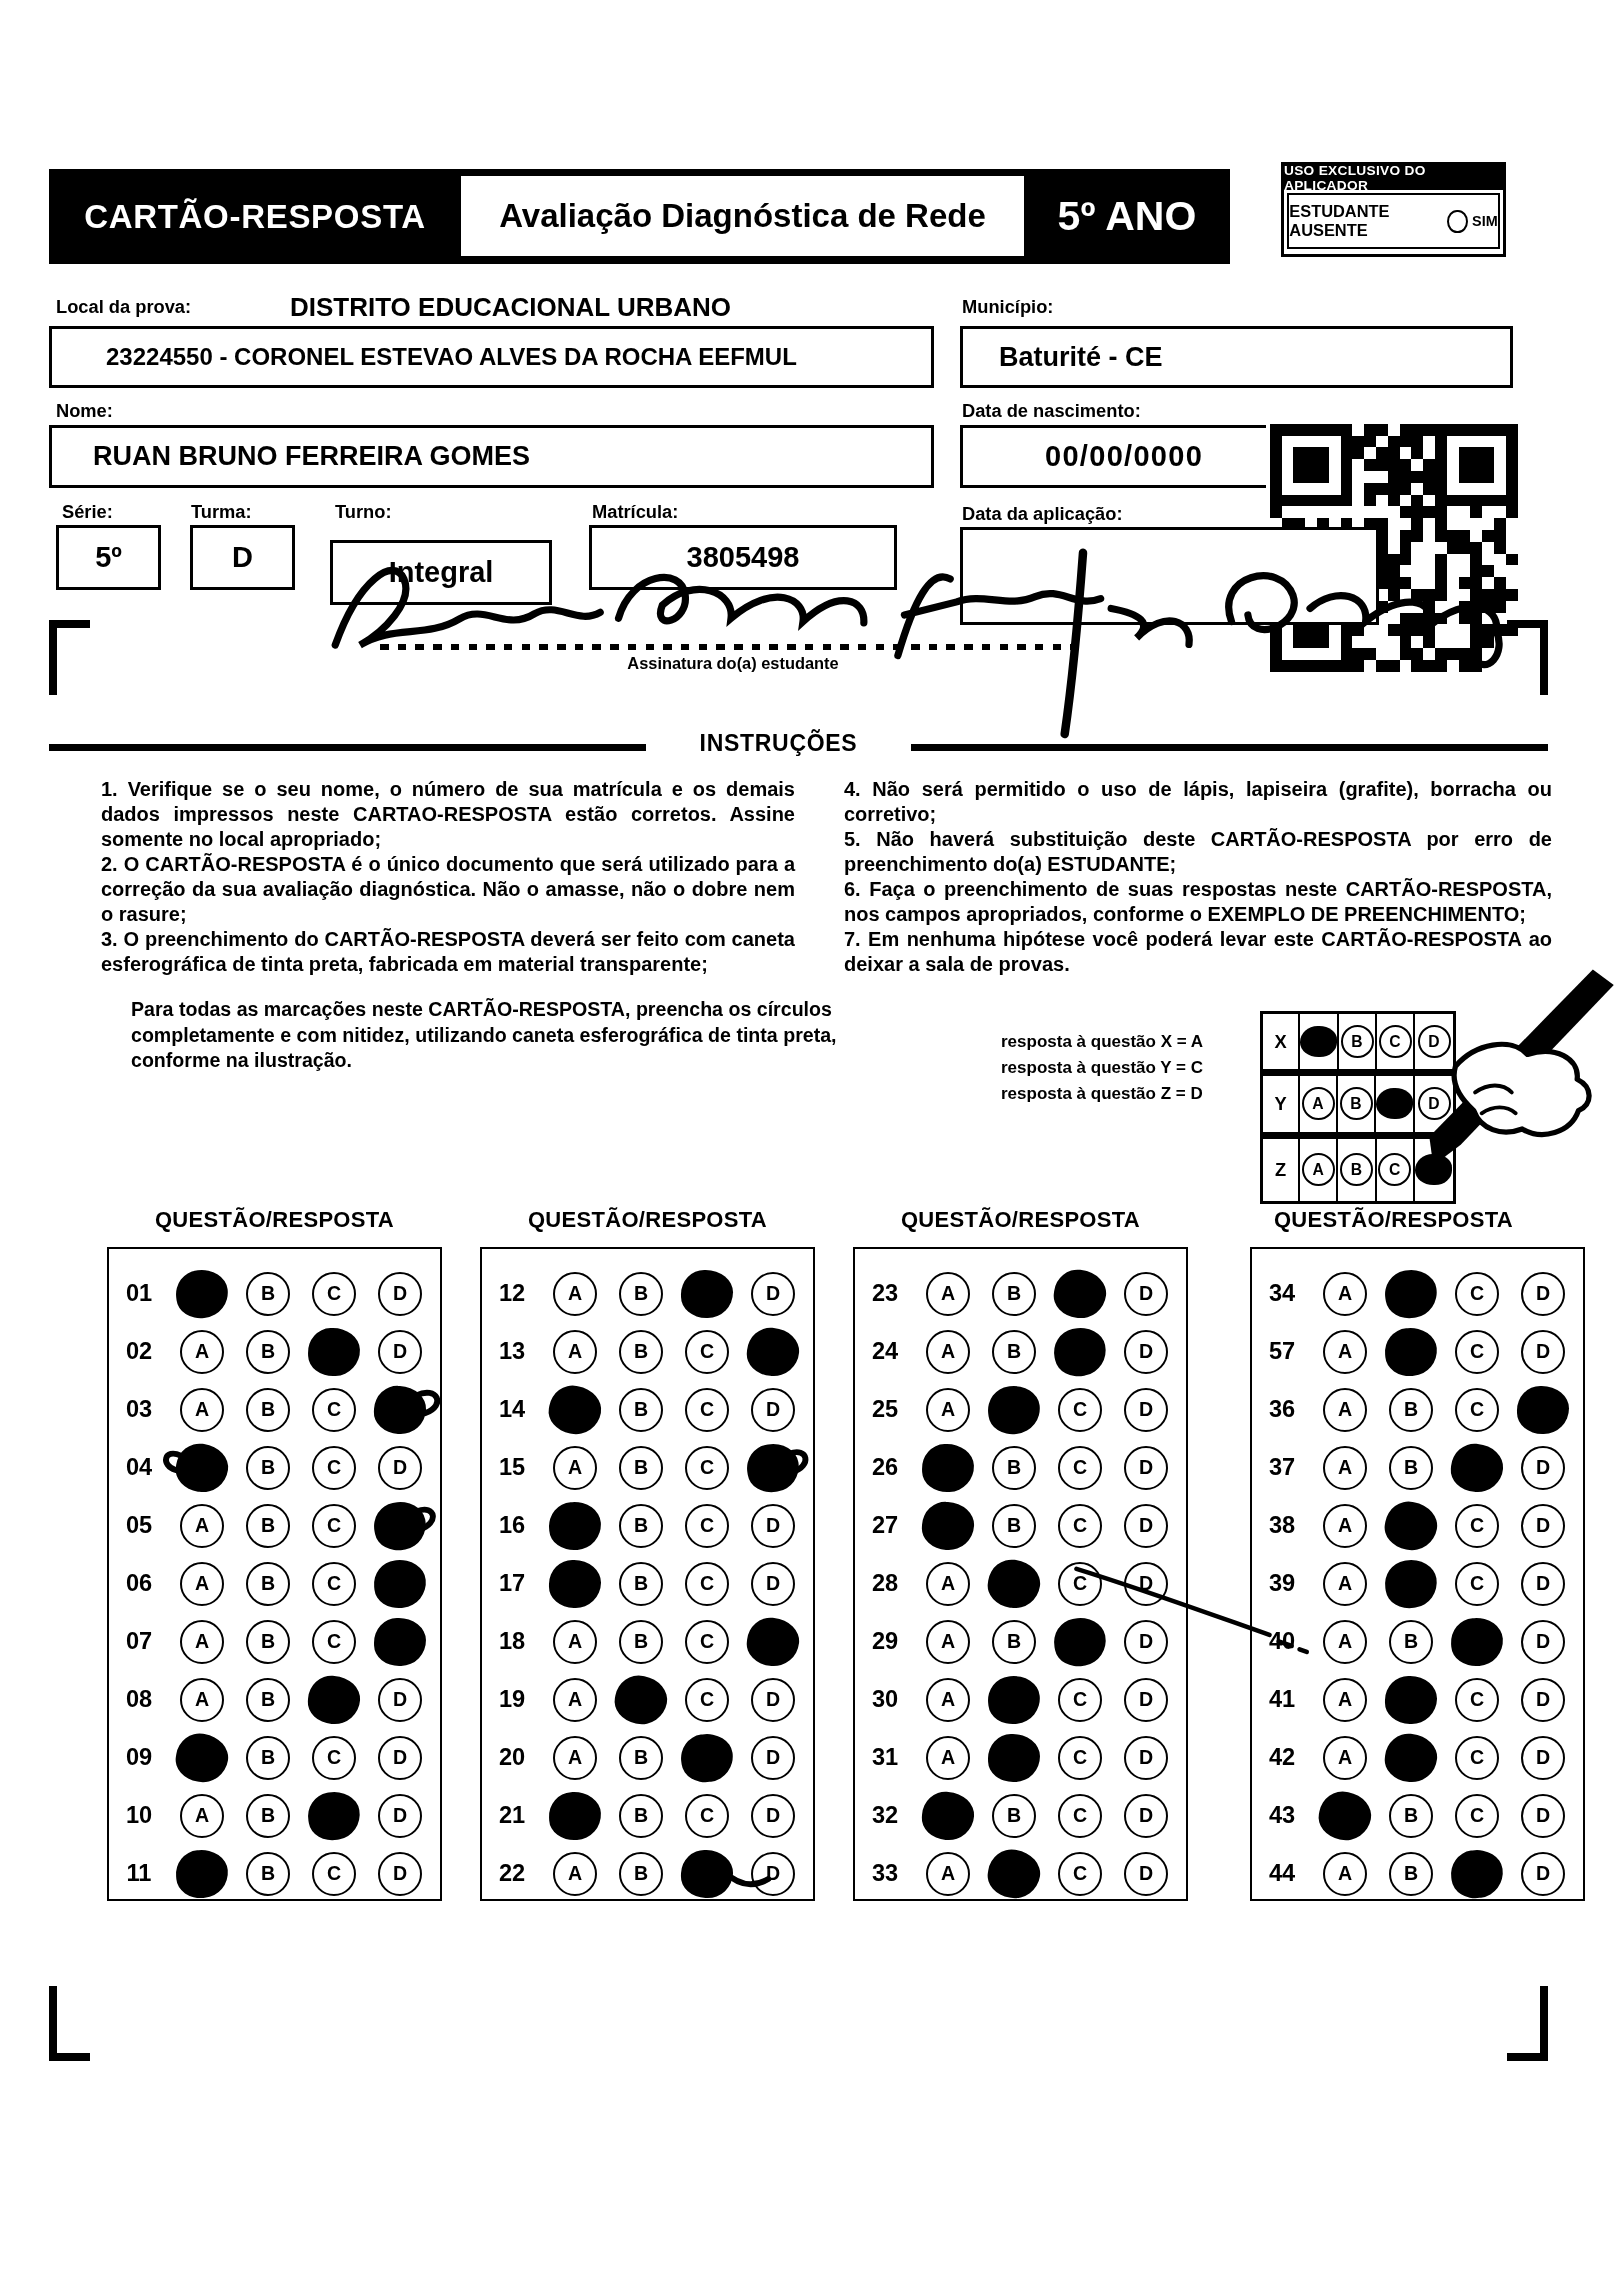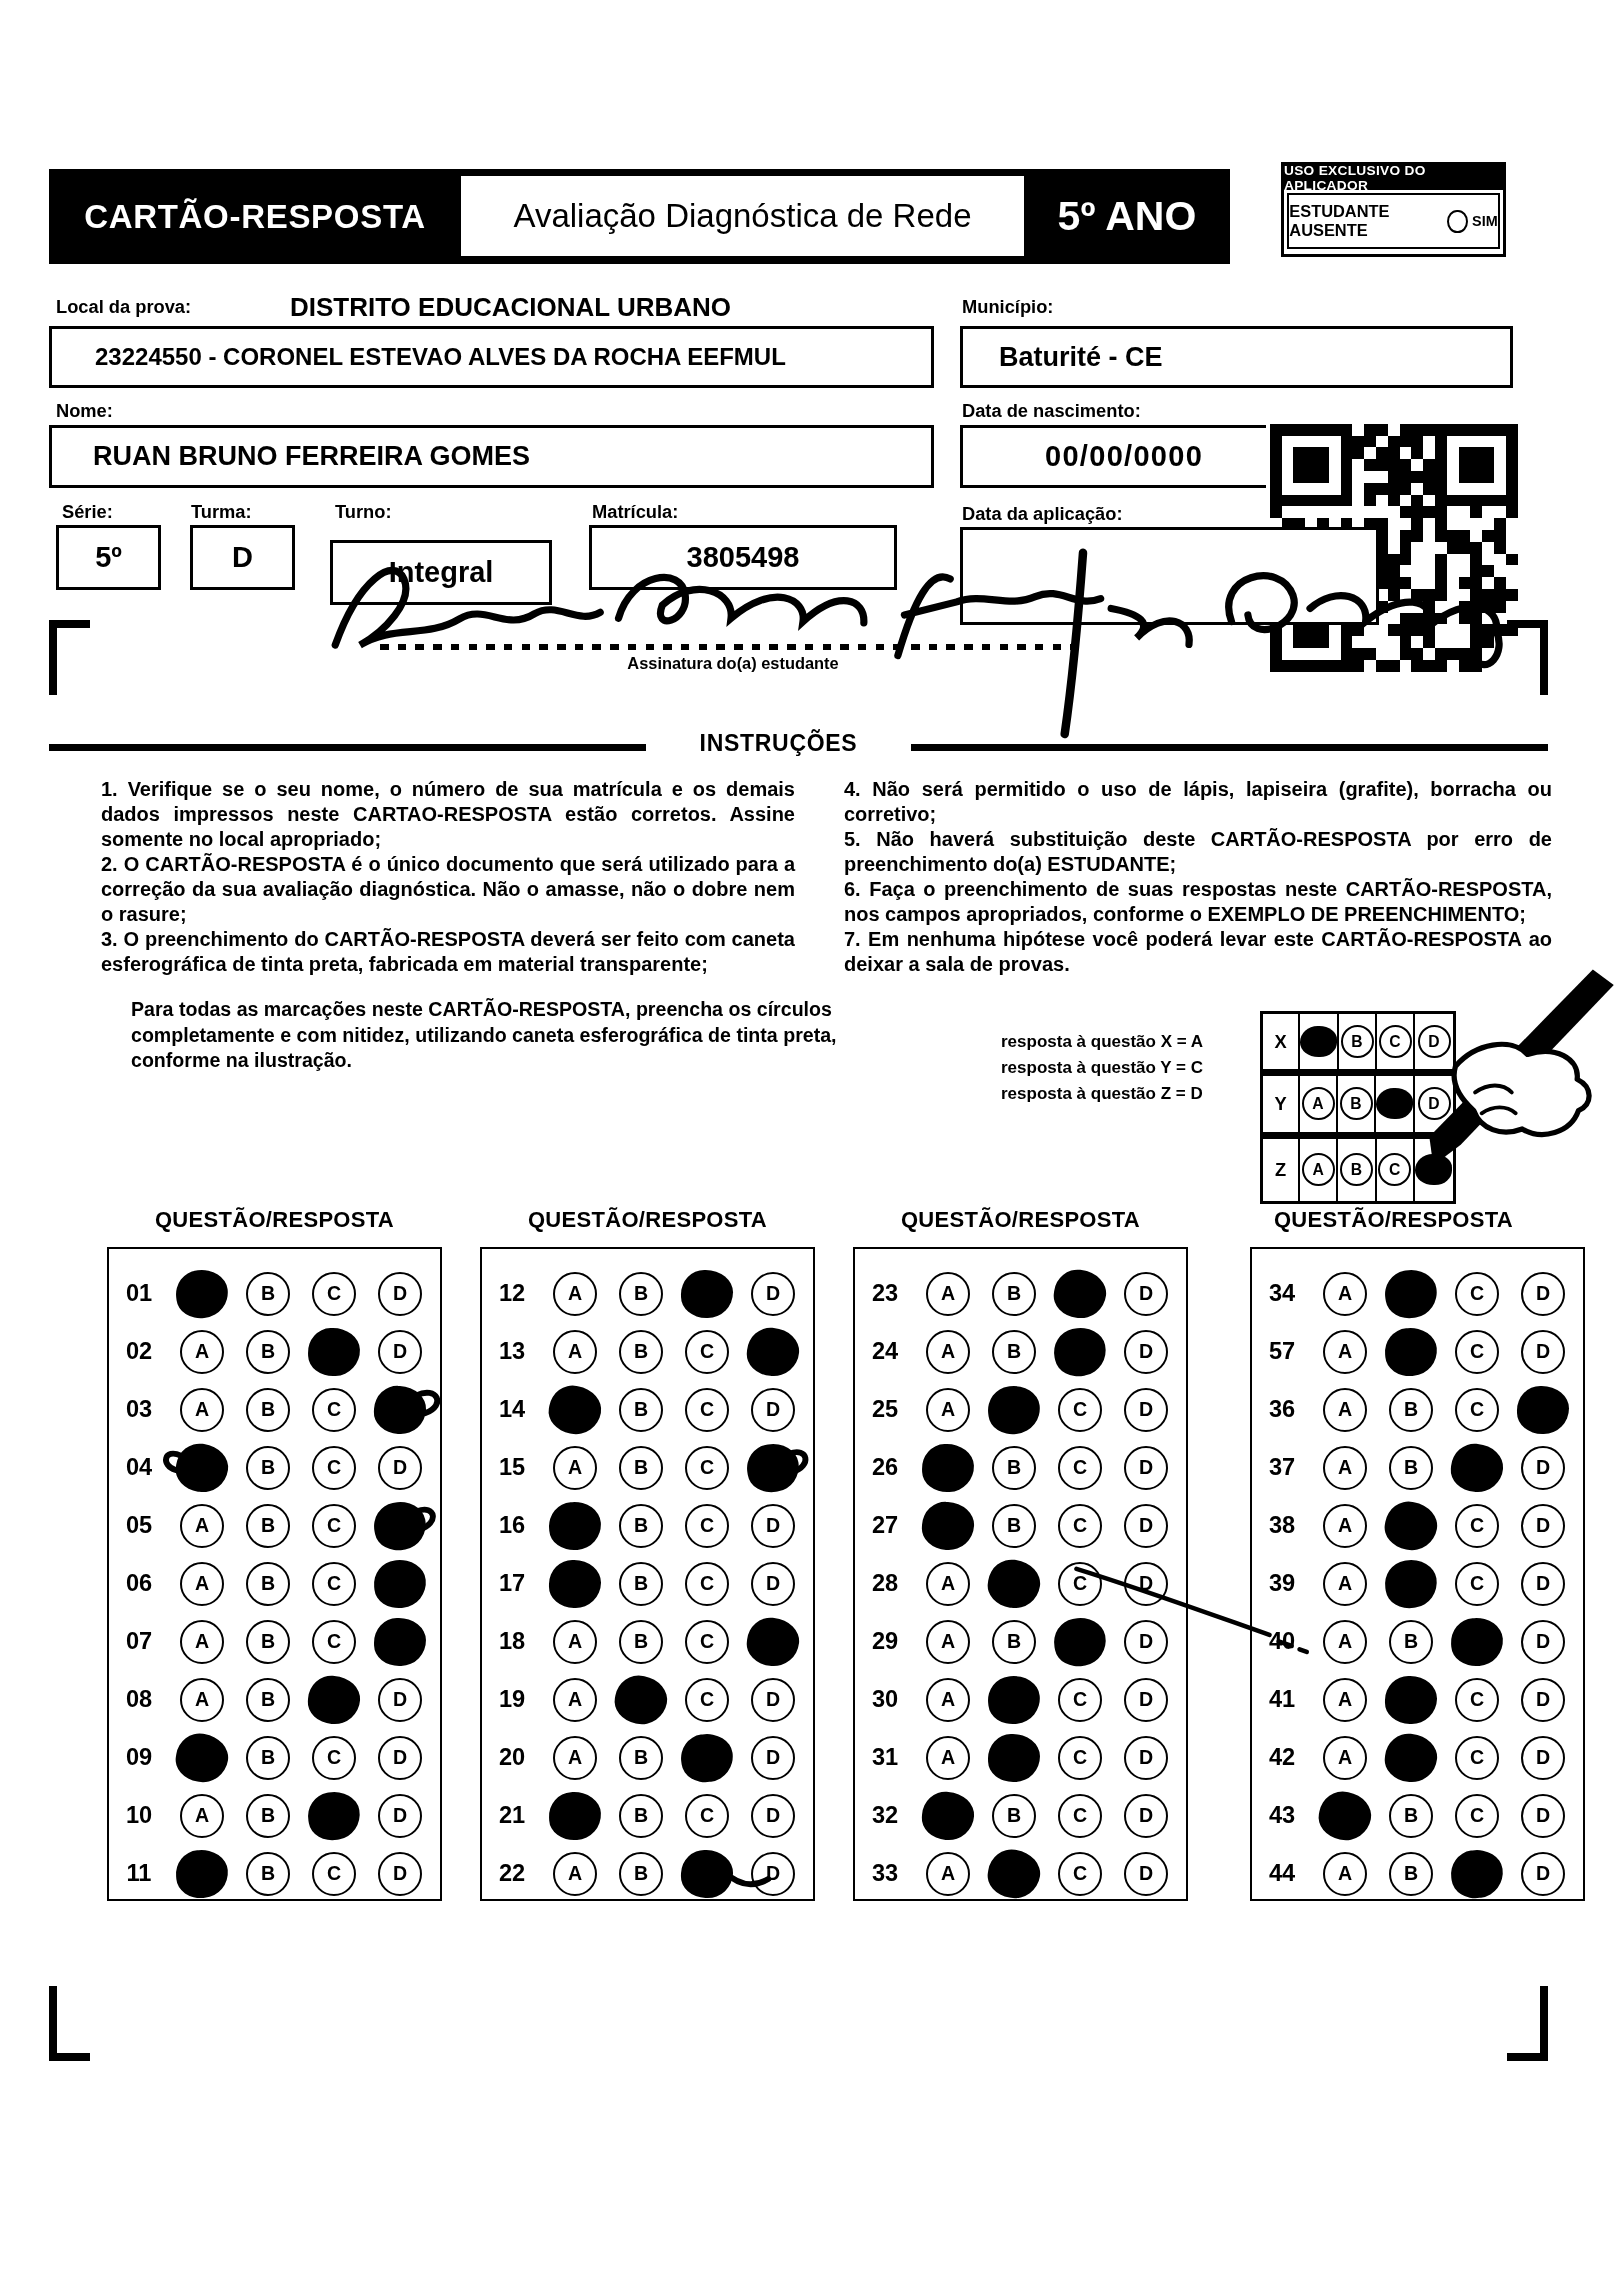--- a/index.html
+++ b/index.html
@@ -8,34 +8,34 @@
   #page {
     position: relative; width: 1623px; height: 2295px; background: #fff;
     font-family: "Liberation Sans", sans-serif; color:#000; overflow: hidden;
   }
   .abs { position:absolute; }
   .flexc { display:flex; align-items:center; justify-content:center; }
 
   
   .hdr-band { left:49px; top:169px; width:1181px; height:95px; background:#000; }
   .hdr-card-title { left:0; top:0; width:412px; height:95px; color:#fff; font-size:33px; font-weight:bold; letter-spacing:0.7px; }
-  .hdr-exam-box { left:412px; top:7.2px; width:563px; height:80px; background:#fff; font-size:33px; font-weight:normal; }
+  .hdr-exam-box { left:412px; top:7.2px; width:563px; height:80px; background:#fff; font-size:33px; font-weight:bold; }
   .hdr-grade { left:975px; top:0; width:206px; height:95px; color:#fff; font-size:41px; font-weight:bold; }
   .aplicador-box { left:1281px; top:162px; width:225px; height:95px; border:3.3px solid #000; background:#fff; }
   .aplicador-title { height:25px; background:#000; color:#fff; font-size:13.7px; font-weight:bold; letter-spacing:0.3px; }
   .aplicador-body { margin:3.3px; height:56px; border:2px solid #000; gap:4.6px; font-weight:bold; }
   .ausente-label { font-size:16.4px; }
   .sim-circle { width:23.6px; height:23.6px; border:2px solid #000; border-radius:50%; }
   .sim-label { font-size:14.4px; }
 
   
   .lbl { position:absolute; font-size:18.3px; font-weight:bold; }
   .fbox { position:absolute; border:3.9px solid #000; background:#fff; display:flex; align-items:center; font-weight:bold; }
   .val-local { left:249px; top:292px; width:523px; text-align:center; font-size:26px; font-weight:bold; }
-  .box-school { left:49px; top:326px; width:885px; height:62px; padding-left:43px; font-size:24px; }
+  .box-school { left:49px; top:326px; width:885px; height:62px; padding-left:54px; font-size:24px; }
   .box-municipio { left:960px; top:326px; width:553px; height:62px; padding-left:36px; font-size:27px; }
   .box-nome { left:49px; top:425px; width:885px; height:63px; padding-left:41px; font-size:27px; }
   .box-nasc { left:960px; top:425px; width:419px; height:63px; padding-left:82px; font-size:29px; letter-spacing:1.3px; }
   .box-serie { left:56px; top:525px; width:105px; height:65px; justify-content:center; font-size:29px; border-width:3.3px; }
   .box-turma { left:190px; top:525px; width:105px; height:65px; justify-content:center; font-size:29px; border-width:3.3px; }
   .box-turno { left:330px; top:540px; width:222px; height:65px; justify-content:center; font-size:29px; border-width:3.3px; }
   .box-matricula { left:589px; top:525px; width:308px; height:65px; justify-content:center; font-size:29px; border-width:3.3px; }
   .box-aplicacao { left:960px; top:527px; width:419px; height:98px; border-width:3.3px; }
 
   

